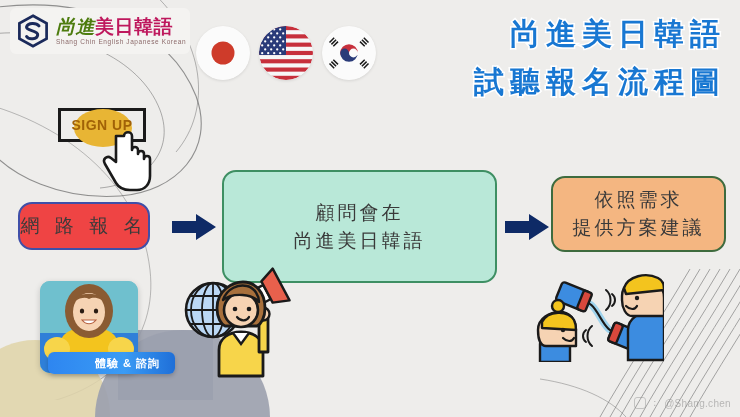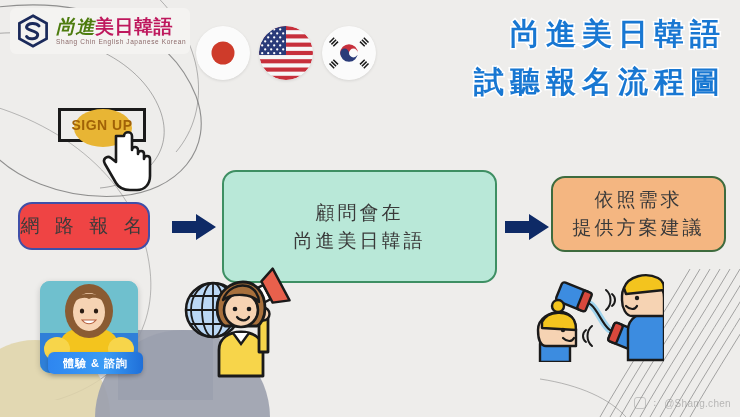--- a/index.html
+++ b/index.html
@@ -75,21 +75,21 @@
 
   .arrow{position:absolute;}
 
   
   .ill{position:absolute;}
   .girl-card{position:absolute;left:40px;top:281px;width:98px;height:92px;border-radius:10px;
     overflow:hidden;background:#6FC0CE;box-shadow:0 2px 6px rgba(0,0,0,.18);}
   .girl-badge{position:absolute;left:48px;top:352px;width:95px;height:22px;border-radius:6px;
     background:linear-gradient(90deg,#2E86F0 0%,#3A9BF5 60%,#1F6FD8 100%);
     display:flex;align-items:center;justify-content:center;
-    box-shadow:0 2px 4px rgba(0,0,0,.2);}
+    box-shadow:0 2px 4px rgba(0,0,0,.2);padding-left:32px;}
   .girl-badge span{font-size:11px;font-weight:bold;color:#fff;letter-spacing:1px;}
 
   .watermark{position:absolute;right:9px;bottom:7px;display:flex;align-items:center;gap:4px;
     opacity:.42;}
   .watermark .wm-txt{font-size:10px;color:#6B6B6B;letter-spacing:.3px;}
   .wm-ico{width:10px;height:10px;border:1.4px solid #8A8A8A;border-radius:3px;display:inline-block;}
 </style>
 </head>
 <body>
 

